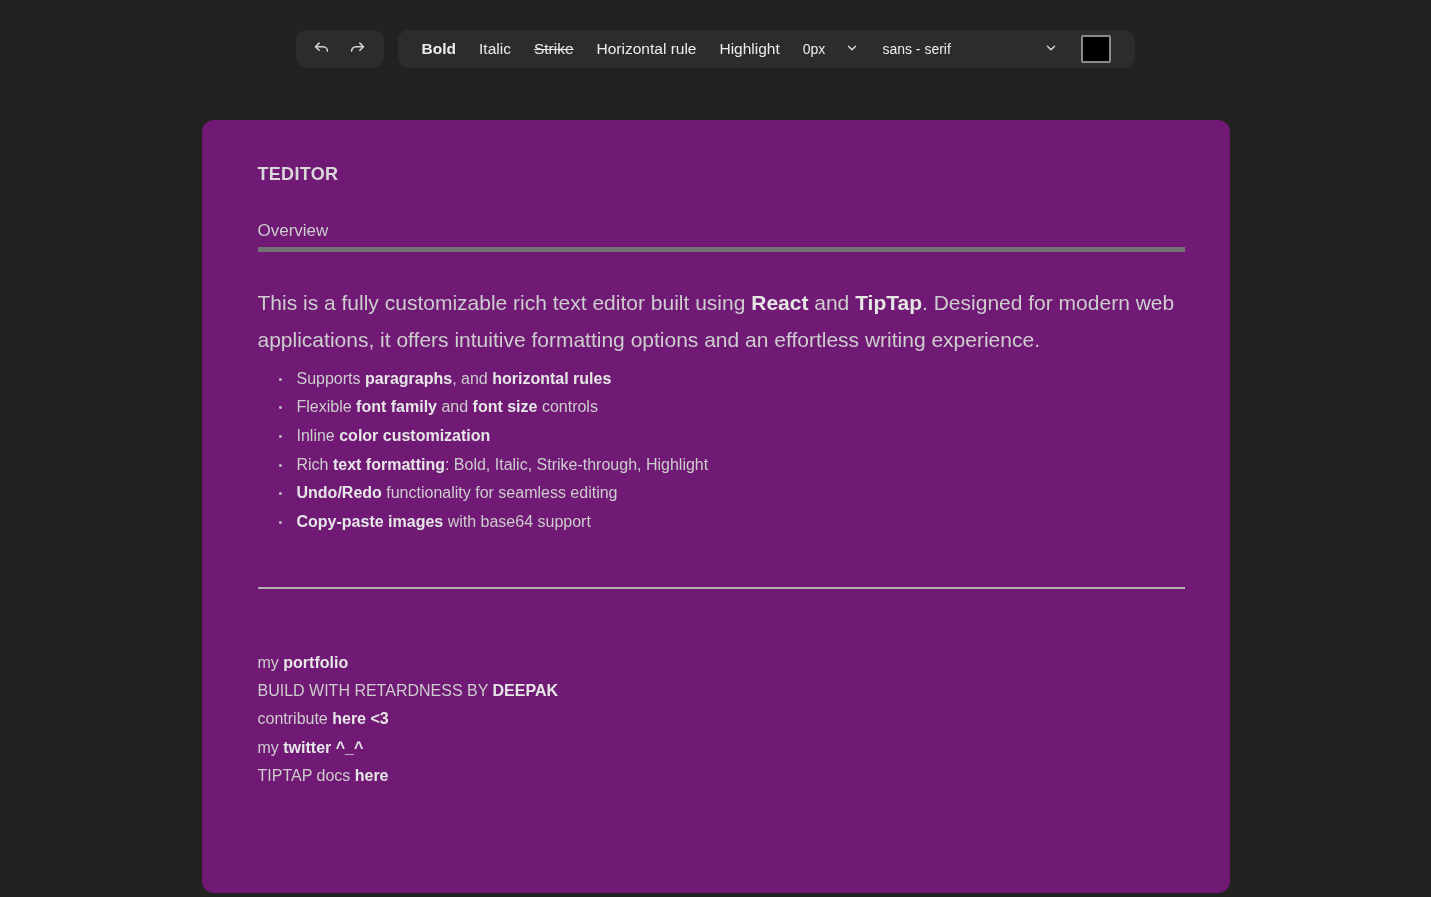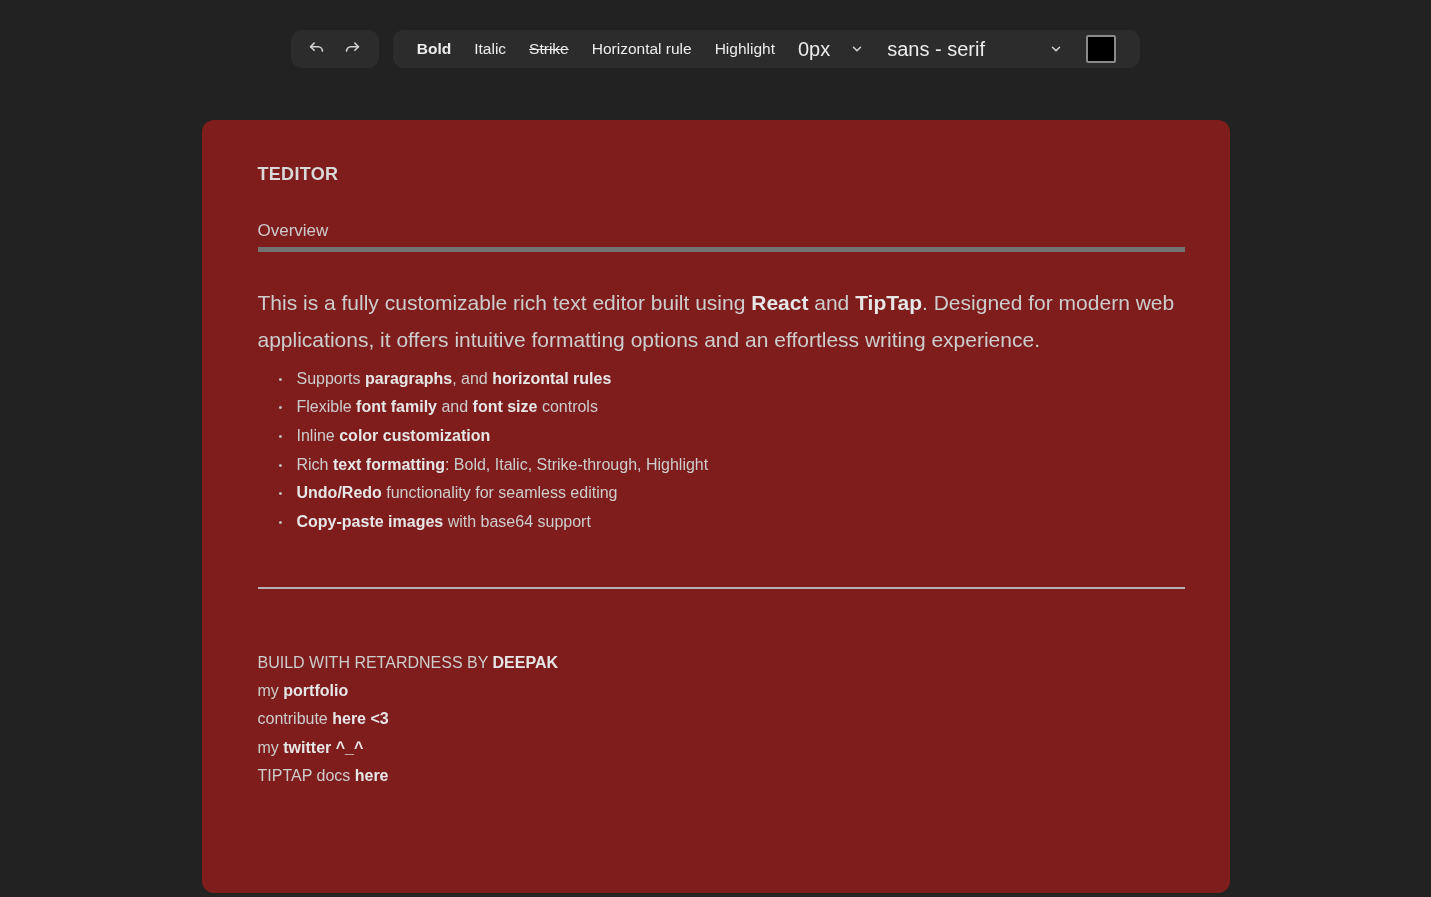--- a/index.html
+++ b/index.html
@@ -44,40 +44,40 @@
   .tb-btn.strike { text-decoration: line-through; }
   .icon-btn {
     background: none; border: none; cursor: pointer;
     width: 28px; height: 38px;
     display: flex; align-items: center; justify-content: center;
     color: #d4d4d4;
   }
   .icon-btn svg { display: block; }
   .tb-select {
     display: flex; align-items: center;
-    color: #ececec; font-size: 20px;
+    color: #ececec; font-size: 14px;
     cursor: pointer; white-space: nowrap;
   }
   .tb-select.size   { gap: 20px; }
   .tb-select.family { width: 176px; justify-content: space-between; }
   .chevron { display: block; color: #d4d4d4; }
   .swatch {
     width: 30px; height: 28px;
     border: 2px solid #8a8a8a;
     border-radius: 2px;
     background: #000;
     cursor: pointer;
   }
 
   
   .panel {
     width: 1028px;
     height: 773px;
     margin: 52px auto 0;
-    background: #7f1d1d;
+    background: #701a75;
     border-radius: 12px;
     padding: 44px 45px 40px 56px;
   }
   .doc-title {
     font-size: 18px;
     font-weight: 700;
     letter-spacing: 0.3px;
     color: #d9d9d9;
     line-height: 21px;
   }
@@ -193,19 +193,19 @@
     <li><span>Flexible </span><span class="b">font family</span><span> and </span><span class="b">font size</span><span> controls</span></li>
     <li><span>Inline </span><span class="b">color customization</span></li>
     <li><span>Rich </span><span class="b">text formatting</span><span>: Bold, Italic, Strike-through, Highlight</span></li>
     <li><span class="b">Undo/Redo</span><span> functionality for seamless editing</span></li>
     <li><span class="b">Copy-paste images</span><span> with base64 support</span></li>
   </ul>
 
   <hr class="mid-rule">
 
   <div class="doc-footer">
+    <p><span>my </span><span class="b">portfolio</span></p>
     <p><span>BUILD WITH RETARDNESS BY </span><span class="b">DEEPAK</span></p>
-    <p><span>my </span><span class="b">portfolio</span></p>
     <p><span>contribute </span><span class="b">here &lt;3</span></p>
     <p><span>my </span><span class="b">twitter ^_^</span></p>
     <p><span>TIPTAP docs </span><span class="b">here</span></p>
   </div>
 </div>
 
 </body></html>

